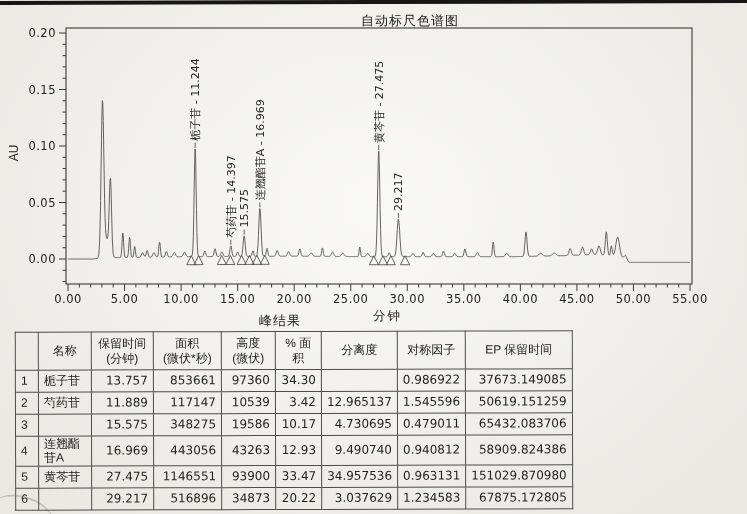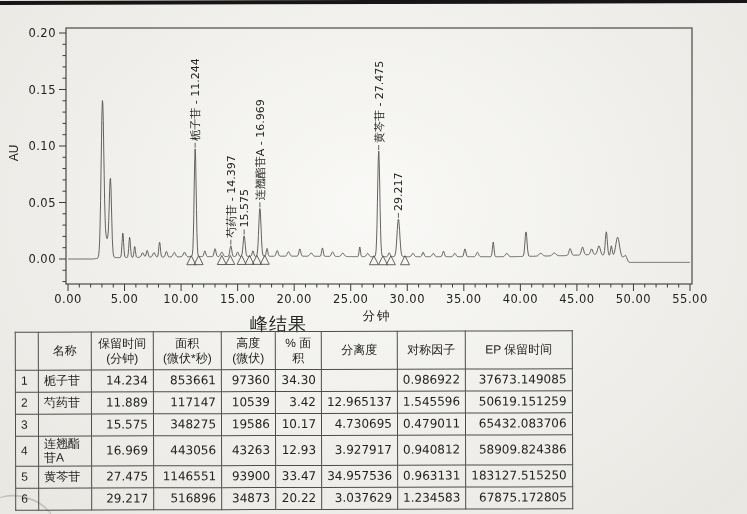--- a/index.html
+++ b/index.html
@@ -7,41 +7,42 @@
        font-family:"Liberation Sans","DejaVu Sans",sans-serif;}
   #scan{position:relative;width:747px;height:514px;
         background:#f2f1ec;
         background-image:radial-gradient(ellipse at 50% 40%, rgba(255,255,255,.55), rgba(0,0,0,.04) 95%);
         overflow:hidden;}
   #top-edge{position:absolute;left:-4px;top:0;width:760px;height:4px;background:#161616;
             transform:rotate(-0.15deg);border-radius:2px;}
   .txt{position:absolute;color:#22221f;}
   #chart-title{left:330px;top:12px;width:160px;text-align:center;font-size:13px;letter-spacing:1px;}
   #yaxis-label{left:6px;top:146px;font-size:12px;transform:rotate(-90deg);transform-origin:center;}
-  #xaxis-label{left:352px;top:308px;width:50px;text-align:center;font-size:12.5px;letter-spacing:2px;font-family:Liberation Serif, serif;}
-  #table-caption{left:250px;top:312px;width:60px;text-align:left;font-size:18px;letter-spacing:1px;}
+  #xaxis-label{left:352px;top:308px;width:50px;text-align:right;font-size:12.5px;letter-spacing:2px;font-family:Liberation Serif, serif;}
+  #table-caption{left:250px;top:312px;width:60px;text-align:center;font-size:13px;letter-spacing:1px;}
   svg text{font-family:"DejaVu Sans","Liberation Sans",sans-serif;}
   #peak-table{position:absolute;left:15px;top:331px;border-collapse:collapse;
               table-layout:fixed;color:#1f1f1d;transform:rotate(-0.15deg);}
   #peak-table td,#peak-table th{border:1px solid #4d4d4d;font-weight:normal;
               font-size:12px;padding:0 5px;overflow:hidden;white-space:pre-line;line-height:1.2;}
   #peak-table th{text-align:center;height:37px;}
   #peak-table td{height:21px;}
   td.num{text-align:right;font-family:"DejaVu Sans",sans-serif;}
   td.name{text-align:left;}
   td.idx{text-align:left;padding-left:4px;}
   #pencil-mark{position:absolute;left:-14px;top:496px;width:70px;height:46px;
                border-top:2px solid rgba(90,90,90,.28);border-radius:50%;transform:rotate(18deg);}
 </style>
 </head>
 <body>
 
 <div id="scan">
   <div id="top-edge"></div>
 
+  <div id="chart-title" class="txt">自动标尺色谱图</div>
 
   <svg id="chart" width="747" height="330" viewBox="0 0 747 330">
       <rect x="66" y="28" width="626" height="256" fill="none" stroke="#3d3b38" stroke-width="1.1"></rect>
       <line x1="68" y1="284" x2="68" y2="291" stroke="#3d3b38" stroke-width="1"></line>
       <line x1="79.30909090909091" y1="284" x2="79.30909090909091" y2="287.5" stroke="#3d3b38" stroke-width="1"></line>
       <line x1="90.61818181818182" y1="284" x2="90.61818181818182" y2="287.5" stroke="#3d3b38" stroke-width="1"></line>
       <line x1="101.92727272727274" y1="284" x2="101.92727272727274" y2="287.5" stroke="#3d3b38" stroke-width="1"></line>
       <line x1="113.23636363636363" y1="284" x2="113.23636363636363" y2="287.5" stroke="#3d3b38" stroke-width="1"></line>
       <line x1="124.54545454545455" y1="284" x2="124.54545454545455" y2="291" stroke="#3d3b38" stroke-width="1"></line>
       <line x1="135.85454545454547" y1="284" x2="135.85454545454547" y2="287.5" stroke="#3d3b38" stroke-width="1"></line>
@@ -190,21 +191,21 @@
           <th>% 面积</th>
           <th>分离度</th>
           <th>对称因子</th>
           <th>EP 保留时间</th>
         </tr>
       </thead>
     <tbody>
         <tr>
           <td class="idx">1</td>
           <td class="name">栀子苷</td>
-          <td class="num">14.234</td>
+          <td class="num">13.757</td>
           <td class="num">853661</td>
           <td class="num">97360</td>
           <td class="num">34.30</td>
           <td class="num"></td>
           <td class="num">0.986922</td>
           <td class="num">37673.149085</td>
         </tr>
         <tr>
           <td class="idx">2</td>
           <td class="name">芍药苷</td>
@@ -227,34 +228,34 @@
           <td class="num">0.479011</td>
           <td class="num">65432.083706</td>
         </tr>
         <tr>
           <td class="idx">4</td>
           <td class="name">连翘酯苷A</td>
           <td class="num">16.969</td>
           <td class="num">443056</td>
           <td class="num">43263</td>
           <td class="num">12.93</td>
-          <td class="num">3.927917</td>
+          <td class="num">9.490740</td>
           <td class="num">0.940812</td>
           <td class="num">58909.824386</td>
         </tr>
         <tr>
           <td class="idx">5</td>
           <td class="name">黄芩苷</td>
           <td class="num">27.475</td>
           <td class="num">1146551</td>
           <td class="num">93900</td>
           <td class="num">33.47</td>
           <td class="num">34.957536</td>
           <td class="num">0.963131</td>
-          <td class="num">183127.515250</td>
+          <td class="num">151029.870980</td>
         </tr>
         <tr>
           <td class="idx">6</td>
           <td class="name"></td>
           <td class="num">29.217</td>
           <td class="num">516896</td>
           <td class="num">34873</td>
           <td class="num">20.22</td>
           <td class="num">3.037629</td>
           <td class="num">1.234583</td>

